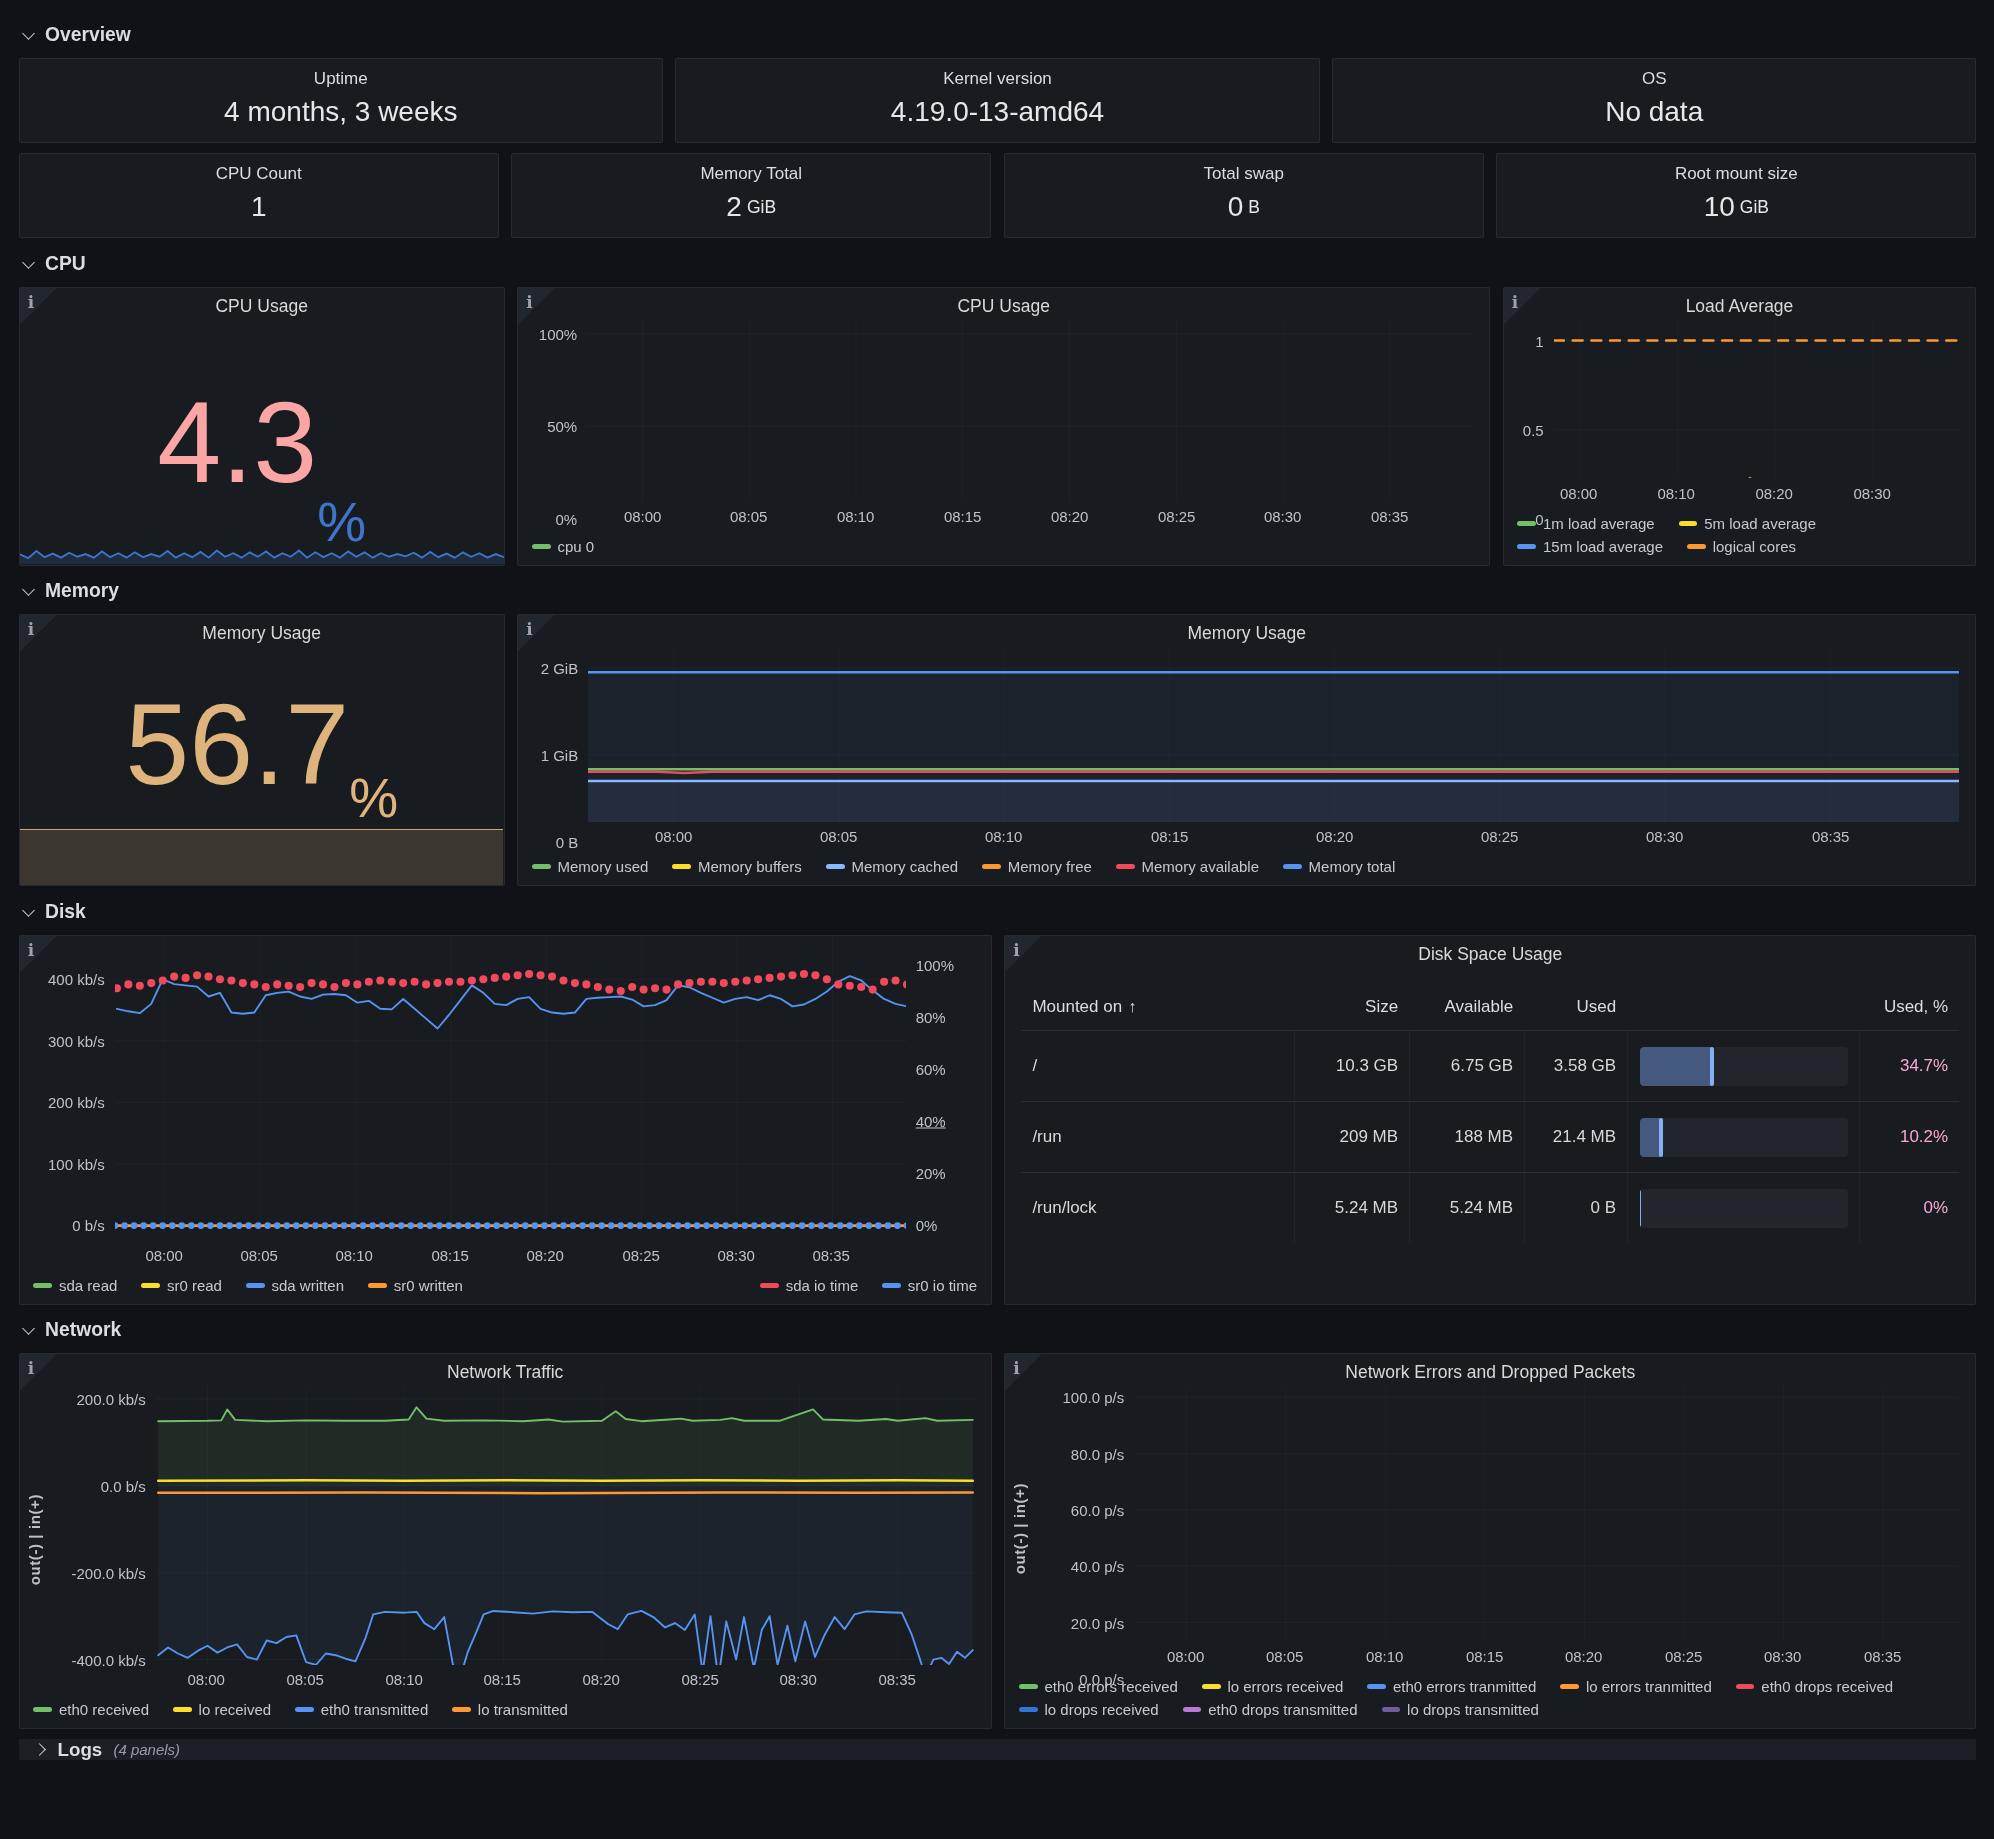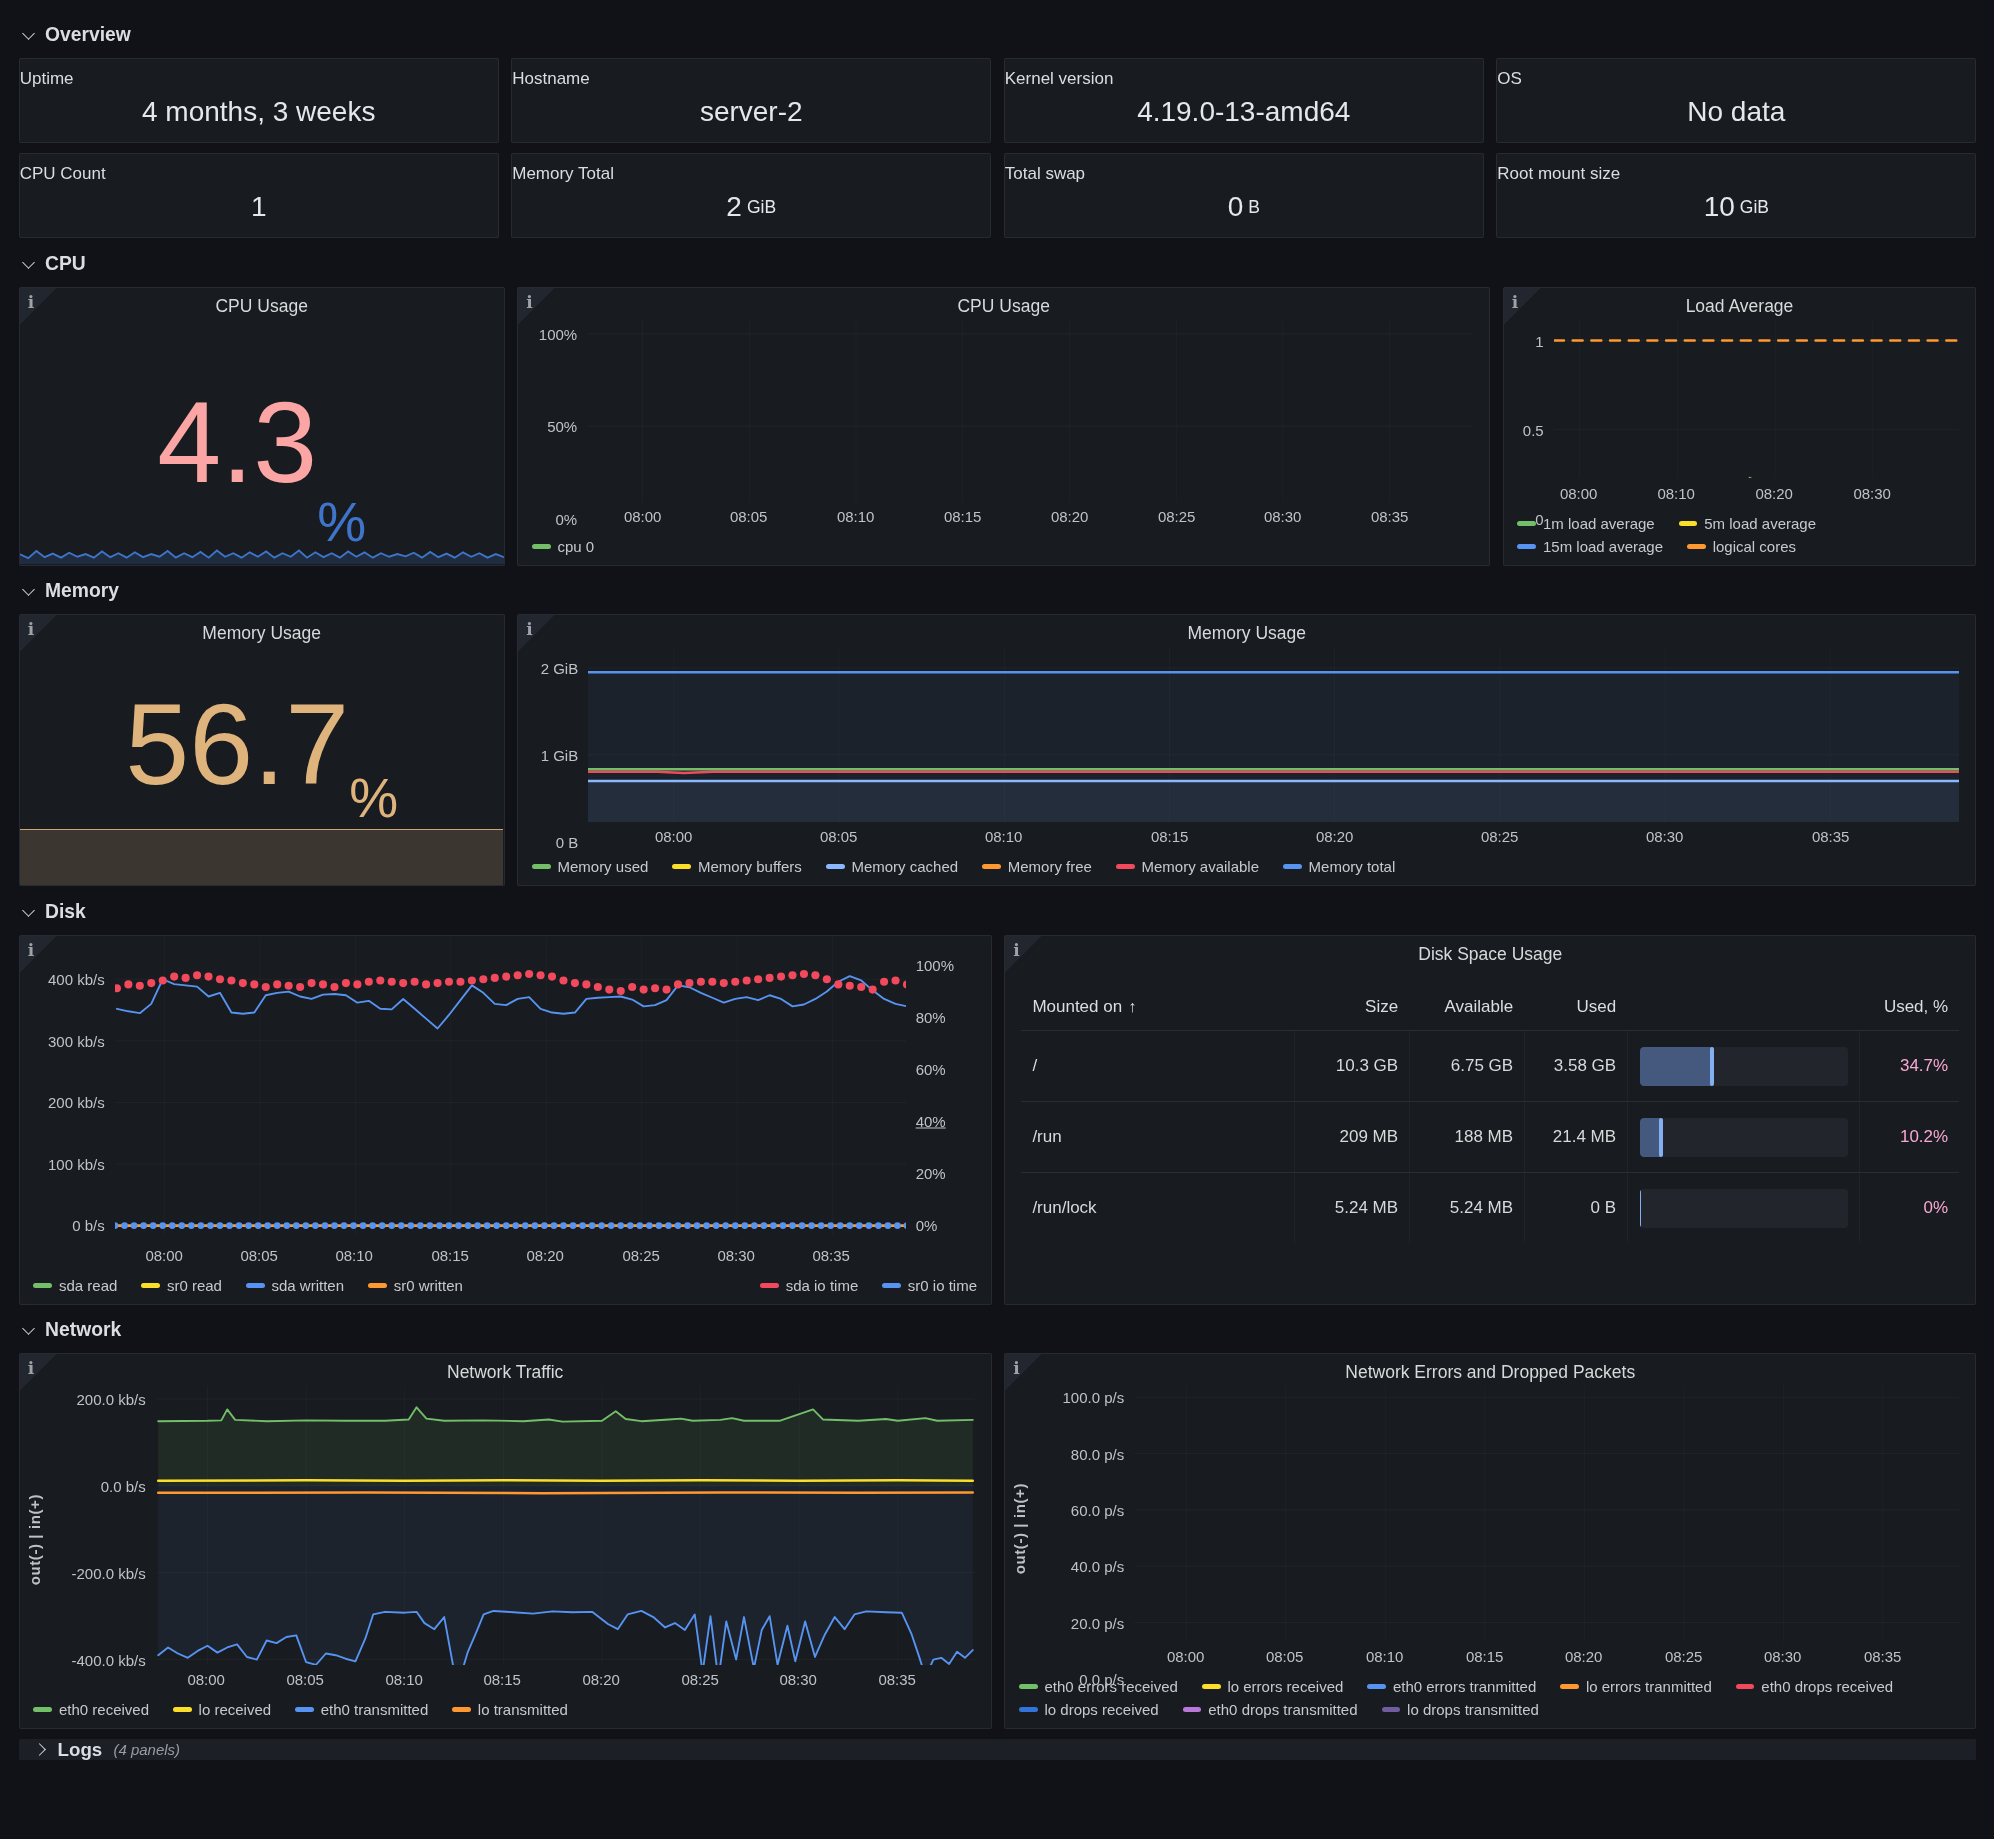--- a/index.html
+++ b/index.html
@@ -12,21 +12,21 @@
   .chev.right{transform:rotate(-45deg);margin-top:0;}
   .row{display:flex;gap:12.5px;margin-bottom:10px;}
   .panel{background:#181b1f;border:0.6px solid rgba(204,204,220,0.09);border-radius:1.9px;position:relative;
     box-sizing:border-box;display:flex;flex-direction:column;overflow:hidden;}
   .icorner{position:absolute;top:0;left:0;width:36px;height:36px;z-index:6;cursor:pointer;
     background:linear-gradient(135deg,#22262e 50%,transparent 50.5%);}
   .icorner span{position:absolute;top:3.7px;left:8px;font-size:17px;color:#9fa2a8;
     font-family:"DejaVu Serif",serif;font-weight:bold;}
   .ptitle{text-align:center;font-size:17.5px;font-weight:500;color:#d8d9da;padding:8px 0 2.5px;flex:0 0 auto;}
   
-  .spanel{flex:1;height:85px;}
+  .spanel{flex:1;height:85px;align-items:center;}
   .slabel{margin-top:9.4px;font-size:17px;font-weight:500;color:#dcdde3;}
   .sval{flex:1;display:flex;align-items:center;justify-content:center;font-size:28px;font-weight:500;color:#e6e7eb;padding-bottom:6.2px;}
   .sunit{font-size:17.5px;margin-left:5px;font-weight:500;}
   
   .gcenter{flex:1;display:flex;align-items:center;justify-content:center;}
   .gval{font-size:115px;font-weight:500;line-height:1;}
   .gunit{font-size:55px;font-weight:500;align-self:flex-end;margin-bottom:11.2px;}
   .spark{position:absolute;left:0.6px;right:0.6px;bottom:0.6px;height:30px;}
   .memband{position:absolute;left:0.6px;right:0.6px;bottom:0.6px;height:55px;}
   
@@ -79,26 +79,20 @@
   <div class="sechdr">
     <span class="chev"></span>
     <span>Overview</span>
   </div>
 
   <div class="row">
     <div class="panel spanel">
       <div class="slabel">Uptime</div>
       <div class="sval">
           <span>4 months, 3 weeks</span>
-        </div>
-    </div>
-    <div class="panel spanel">
-      <div class="slabel">Hostname</div>
-      <div class="sval">
-          <span>server-2</span>
         </div>
     </div>
     <div class="panel spanel">
       <div class="slabel">Kernel version</div>
       <div class="sval">
           <span>4.19.0-13-amd64</span>
         </div>
     </div>
     <div class="panel spanel">
       <div class="slabel">OS</div>

